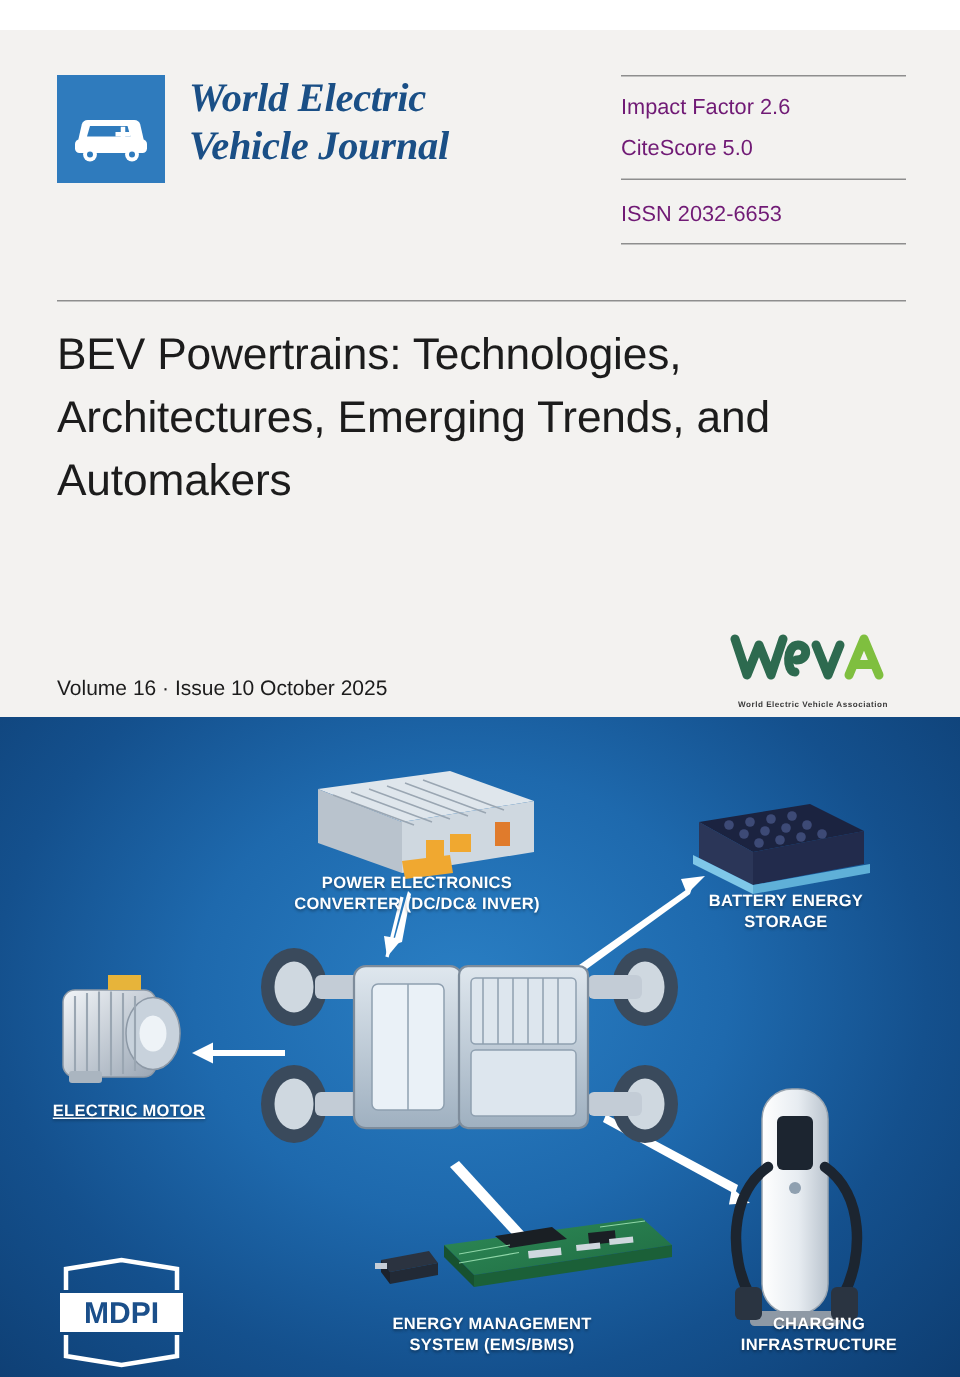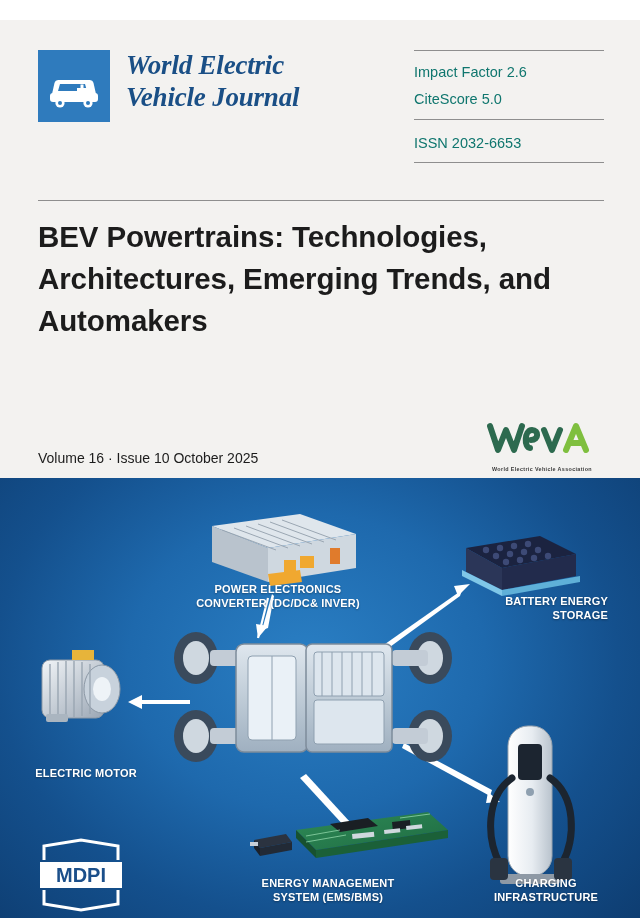--- a/index.html
+++ b/index.html
@@ -56,21 +56,21 @@
     letter-spacing: -0.2px;
     max-width: 260px;
   }
 
   
   .metrics {
     position: absolute;
     right: 36px;
     top: 30px;
     width: 190px;
-    color: #0f766e;
+    color: #701a75;
     font-size: 14.5px;
   }
   .metrics .rule {
     border-top: 1px solid #8e8e8e;
     height: 0;
   }
   .metrics .line {
     padding: 5px 0 2px 0;
     line-height: 1.35;
   }
@@ -86,21 +86,21 @@
     border-top: 1px solid #8e8e8e;
   }
   .cover-title {
     position: absolute;
     left: 38px;
     top: 196px;
     width: 576px;
     font-size: 29.5px;
     line-height: 1.42;
     color: #1c1c1c;
-    font-weight: bold;
+    font-weight: normal;
     letter-spacing: -0.1px;
   }
 
   
   .volume-line {
     position: absolute;
     left: 38px;
     top: 430px;
     font-size: 14px;
     font-weight: normal;
@@ -407,22 +407,22 @@
         <text x="47" y="44" text-anchor="middle" font-family="Liberation Sans, sans-serif" font-size="20" font-weight="bold" fill="#1b4f8a">MDPI</text>
       </svg>
     </div>
   </div>
 
   <div class="panel-label" style="left:176px; top:1018px;"></div>
 
   <div style="position:absolute; left:0; top:458px; width:580px; height:460px; pointer-events:none;">
     <div class="panel-label" style="left:178px; top:104px; width:200px; white-space:pre-line;">POWER ELECTRONICS
 CONVERTER (DC/DC&amp; INVER)</div>
-    <div class="panel-label" style="left:440px; top:116px; width:168px; white-space:pre-line;text-align:right;">BATTERY ENERGY
+    <div class="panel-label" style="left:440px; top:116px; width:168px; white-space:pre-line;">BATTERY ENERGY
 STORAGE</div>
-    <div class="panel-label" style="left:16px; top:288px; width:140px; white-space:pre-line;">ELECTRIC MOTOR</div>
+    <div class="panel-label" style="left:16px; top:256px; width:140px; white-space:pre-line;text-decoration:underline;">ELECTRIC MOTOR</div>
     <div class="panel-label" style="left:466px; top:398px; width:160px; white-space:pre-line;">CHARGING
 INFRASTRUCTURE</div>
     <div class="panel-label" style="left:228px; top:398px; width:200px; white-space:pre-line;">ENERGY MANAGEMENT
 SYSTEM (EMS/BMS)</div>
   </div>
 
 </div>
 
 </body></html>

